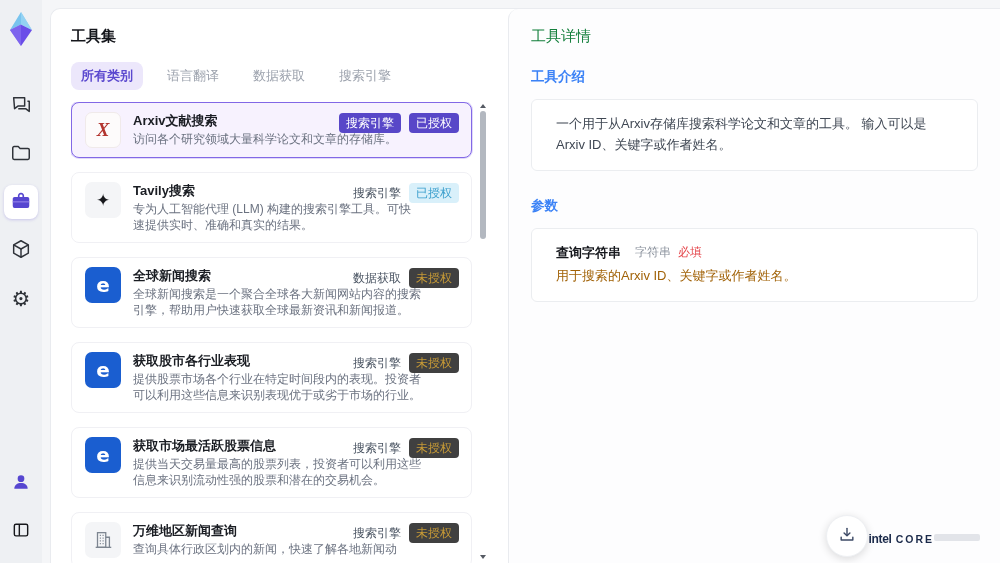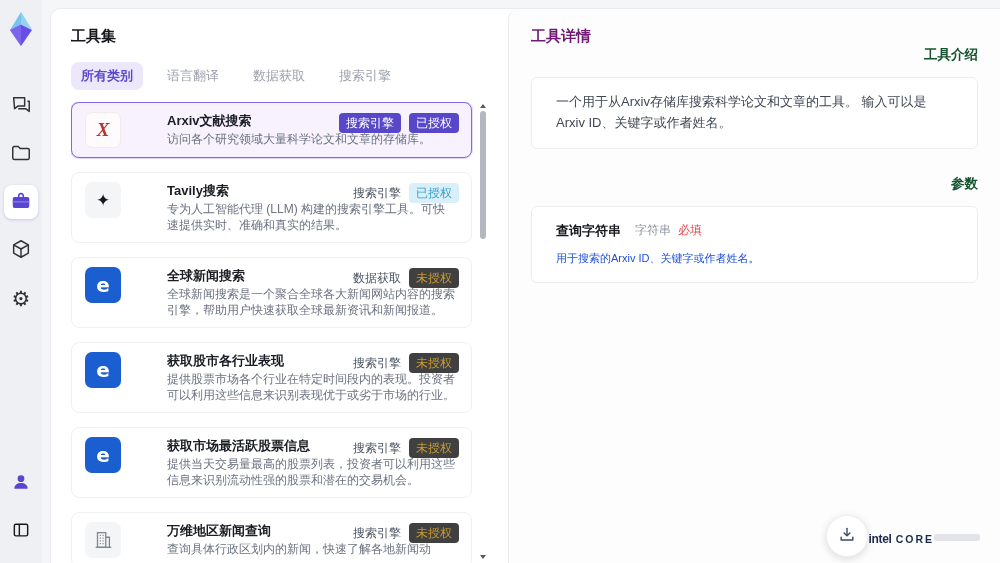--- a/index.html
+++ b/index.html
@@ -27,47 +27,47 @@
 
   .tool-list { position:relative; flex:1; margin-top:12px; overflow:hidden; padding-right:16px; }
   .tool-card { position:relative; display:flex; align-items:flex-start; border:1px solid #f0f0f4; background:#fff; border-radius:8px; padding:9px 13px; margin-bottom:14px; cursor:pointer; }
   .tool-card.selected { background:#f7f2fe; border:1px solid #8268e6; box-shadow:0 0 0 1px rgba(130,104,230,.25); }
   .tool-icon { width:36px; height:36px; border-radius:7px; margin-right:12px; flex:0 0 36px; display:flex; align-items:center; justify-content:center; background:#f4f5f7; }
   .tool-icon.i-arxiv { background:#fdfbfb; border:1px solid #f0eaea; }
   .tool-icon.i-news-blue { background:#1a5ed0; }
   .g-arxiv { font-family:"Liberation Serif",serif; font-style:italic; font-weight:bold; font-size:19px; color:#b3352f; }
   .g-tavily { font-size:17px; color:#17181c; }
   .g-e { font-size:20px; font-weight:bold; color:#fff; font-family:"DejaVu Sans",sans-serif; }
-  .tool-body { flex:1; min-width:0;margin-left:34px; }
+  .tool-body { flex:1; min-width:0; }
   .tool-name { font-size:13px; font-weight:bold; color:#1a1d23; line-height:17px; }
   .tool-desc { font-size:12px; color:#6b7280; line-height:15.5px; margin-top:3px; max-width:288px; }
   .tool-badges { position:absolute; top:10px; right:12px; display:flex; gap:8px; align-items:center; }
   .badge { font-size:12px; line-height:1; padding:4px 7px; border-radius:4px; white-space:nowrap; }
   .badge.plain { color:#4b5563; padding:4px 0; }
   .badge.solid { background:#5847c8; color:#ffffff; }
   .badge.authorized { background:#d9f0fa; color:#3b9fcd; }
   .badge.unauthorized { background:#404040; color:#c79a36; }
 
   
   .scrollbar { position:absolute; top:0; right:0; width:10px; height:100%; }
   .sb-arrow { position:absolute; left:2px; width:0; height:0; border-left:3px solid transparent; border-right:3px solid transparent; }
   .sb-up { top:2px; border-bottom:4px solid #555a63; }
   .sb-down { bottom:4px; border-top:4px solid #555a63; }
   .sb-thumb { position:absolute; top:9px; left:2px; width:6px; height:128px; background:#b3b8c0; border-radius:3px; }
 
   
   .detail-panel { flex:1; border-left:1px solid #e9ebef; background:#fdfdfe; border-radius:10px 0 0 0; padding:18px 22px; overflow:hidden; }
-  .detail-title { font-size:15px; font-weight:bold; color:#701a75; }
-  .section-h { font-size:13.5px; font-weight:bold; color:#14532d; margin-bottom:13px;text-align:right; }
+  .detail-title { font-size:15px; font-weight:normal; color:#15803d; margin-bottom:22px; }
+  .section-h { font-size:13.5px; font-weight:bold; color:#3b82f6; margin-bottom:13px; }
   .box { background:#ffffff; border:1px solid #ebedf0; border-radius:6px; padding:14px 24px; font-size:13px; color:#3f4753; line-height:1.6; margin-bottom:26px; }
   .param-head { display:flex; align-items:center; }
   .pname { font-size:13px; font-weight:bold; color:#16181d; }
   .ptype { font-size:12px; color:#8a919c; margin-left:14px; }
   .preq { font-size:12px; color:#e5484d; margin-left:7px; }
-  .pdesc { margin-top:9px; font-size:11px; color:#1d4ed8; }
+  .pdesc { margin-top:3px; font-size:13px; color:#a16207; }
 
   
   .corner { position:absolute; right:20px; bottom:6px; display:flex; align-items:center; }
   .fab { width:42px; height:42px; border-radius:50%; background:#ffffff; border:1px solid #eef0f3; box-shadow:0 2px 8px rgba(0,0,0,.14); display:flex; align-items:center; justify-content:center; cursor:pointer; }
   .brand { margin-top:5px; font-size:12px; color:#1b2a4a; display:flex; align-items:baseline; }
   .brand .intel { font-weight:bold; letter-spacing:-0.3px; }
   .brand .core { margin-left:4px; font-size:10.5px; letter-spacing:2px; font-weight:600; }
   .brand-bar { margin-top:3px; width:46px; height:7px; background:#e2e4e9; border-radius:2px; }
 </style>
 </head>

